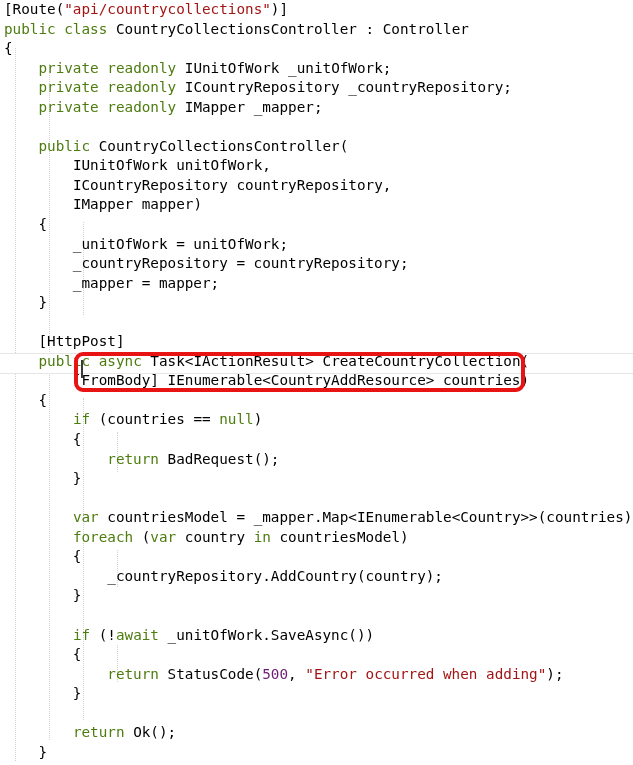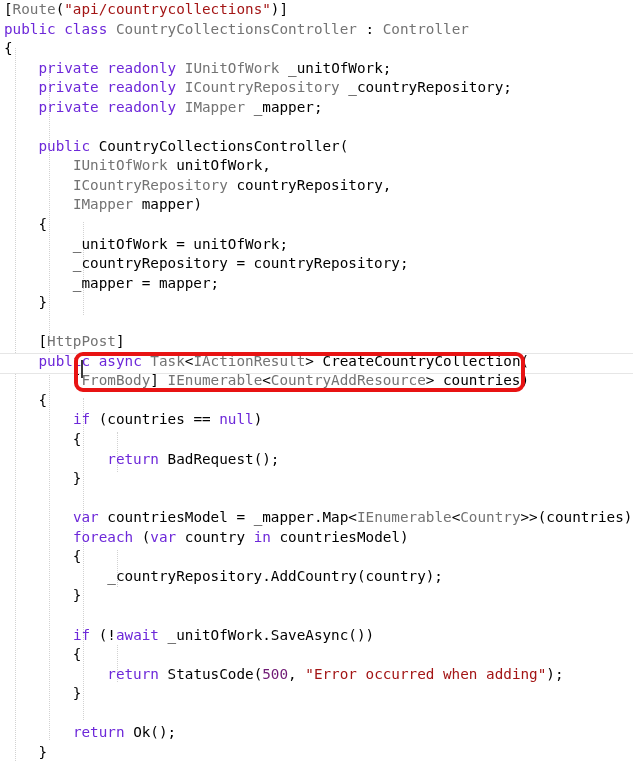--- a/index.html
+++ b/index.html
@@ -44,22 +44,22 @@
     white-space: pre;
     color: #000000;
   }
   .ln {
     display: block;
     height: 19.55px;
     padding-left: 4px;
   }
 
   
-  .kw   { color: #6d28d9; }   
-  .type { color: #737373; }   
+  .kw   { color: #4d7c0f; }   
+  .type { color: #000000; }   
   .str  { color: #a31515; }   
   .num  { color: #701a75; }   
   .pl   { color: #000000; }   
 
   
   #current-line {
     position: absolute;
     left: 0;
     width: 633px;
     background: #ffffff;

